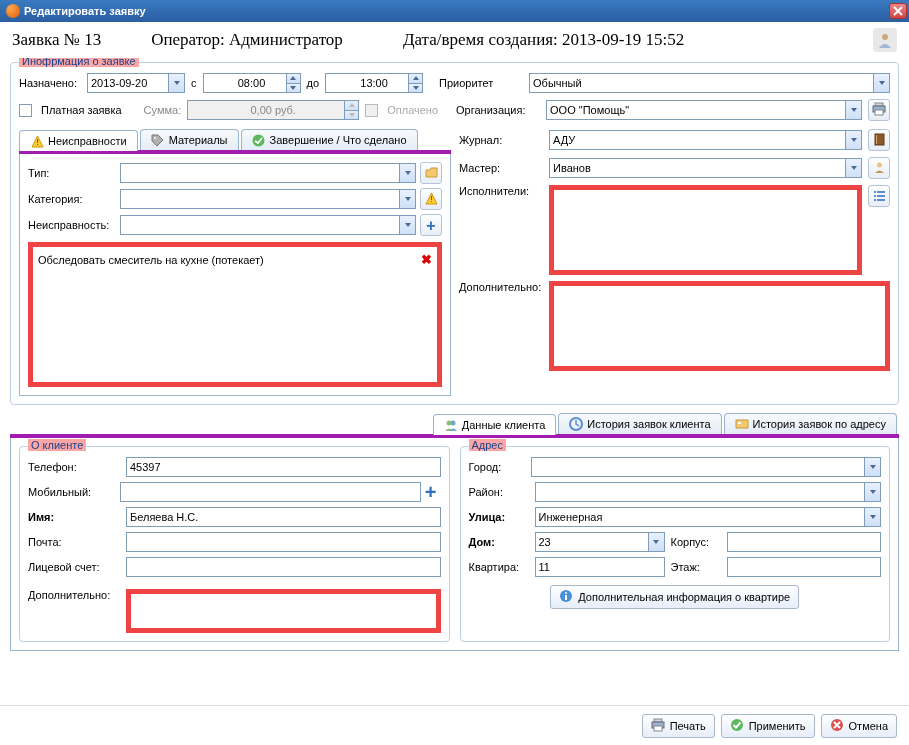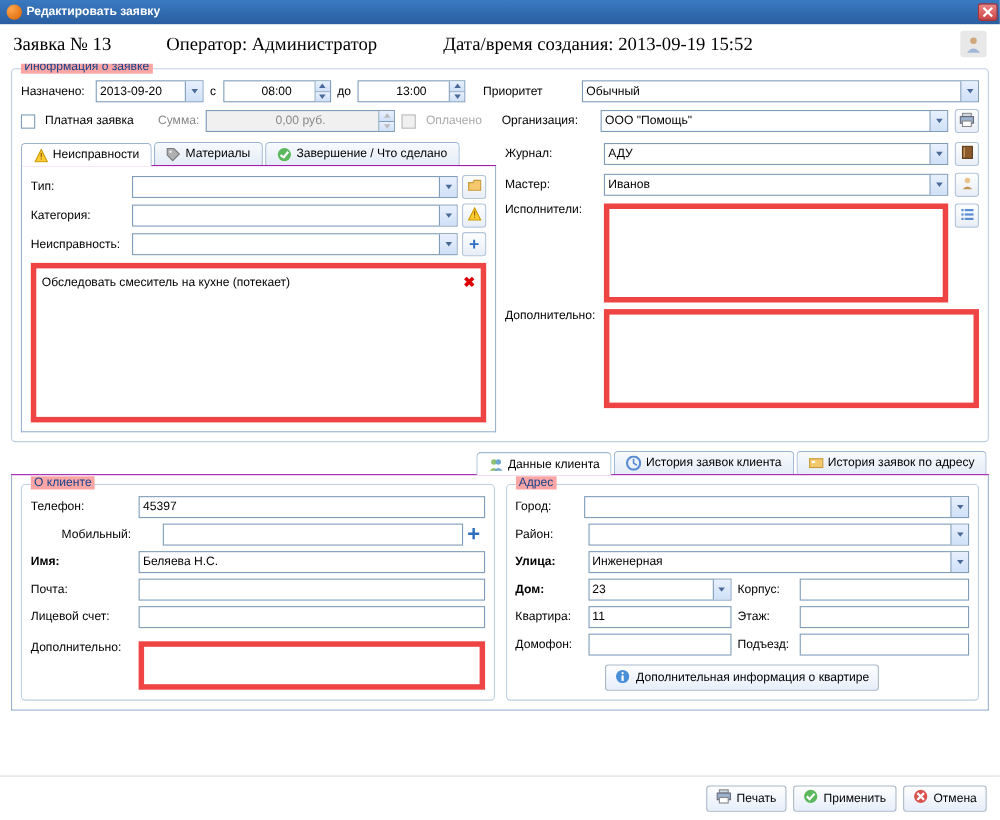--- a/index.html
+++ b/index.html
@@ -31,21 +31,21 @@
 .combo { position:relative; }
 .combo .carr { position:absolute; right:0; top:0; width:16px; height:100%; background: linear-gradient(#e8f0fe,#cfe0f7); border-left:1px solid #7f9db9; display:flex; align-items:center; justify-content:center; }
 .spin { position:absolute; right:0; top:0; width:14px; height:100%; border-left:1px solid #7f9db9; display:flex; flex-direction:column; }
 .spin > div { flex:1; background: linear-gradient(#e8f0fe,#cfe0f7); display:flex; align-items:center; justify-content:center; border-bottom:1px solid #7f9db9; }
 .spin > div:last-child { border-bottom:none; }
 .input.dis, .combo.dis { background:#f0f0f0; color:#888; }
 
 .chk { width:13px; height:13px; border:1px solid #7f9db9; background:#fff; margin-right:3px;}
 .chk.dis { background:#f0f0f0; border-color:#bbb; }
 
-.tabs { display:flex; border-bottom:1px solid #a21caf; margin-top:6px; }
+.tabs { display:flex; border-bottom:4px solid #a21caf; margin-top:6px; }
 .tab { display:flex; align-items:center; gap:4px; padding:3px 10px; background: linear-gradient(#f8fafc, #e4ecf7); border:1px solid #99b3d1; border-bottom:none; border-top-left-radius:4px; border-top-right-radius:4px; margin-right:2px; cursor:pointer; }
 .tab.active { background:#fff; position:relative; top:1px; }
 .tab .ticon { width:14px; height:14px; display:flex; align-items:center; justify-content:center; }
 .tab-body { border:1px solid #99b3d1; border-top:none; padding:8px; }
 
 .sqbtn { width:22px; height:22px; border:1px solid #b3c4d9; border-radius:3px; background: linear-gradient(#fdfefe,#e8eef7); display:flex; align-items:center; justify-content:center; cursor:pointer; }
 .listbox { border:5px solid #ef4444; background:#fff; padding:3px; overflow:auto; }
 .listitem { padding:2px; display:flex; justify-content:space-between; align-items:center; }
 .red-x { color:#d00; font-weight:bold; cursor:pointer; font-size:13px; }
 .bigplus { color:#2e6fbf; font-weight:bold; font-size:20px; line-height:14px; padding:0 4px; cursor:pointer; }
@@ -369,21 +369,21 @@
 <div class="tab-body" style="display:flex; gap:10px;">
 
   <div class="group flex1" style="margin:0;">
     <span class="legend">О клиенте</span>
     <div class="row" style="gap:6px;">
       <span class="lbl" style="width:92px">Телефон:</span>
       <div class="input flex1">
               <span>45397</span>
             </div>
     </div>
-    <div class="row" style="gap:0;margin-top:5px;margin-left:28px;">
+    <div class="row" style="gap:0;margin-top:5px;">
       <span class="lbl" style="width:92px">Мобильный:</span>
       <div class="input flex1">
               <span></span>
             </div>
       <span class="bigplus">+</span>
     </div>
     <div class="row" style="gap:6px;margin-top:5px;">
       <span class="lbl bold" style="width:92px">Имя:</span>
       <div class="input flex1">
               <span>Беляева Н.С.</span>
@@ -450,26 +450,20 @@
             </div>
       <span class="lbl" style="width:50px">Корпус:</span>
       <div class="input flex1"></div>
     </div>
     <div class="row" style="gap:6px;margin-top:5px;">
       <span class="lbl" style="width:60px">Квартира:</span>
       <div class="input" style="width:130px">
               <span>11</span>
             </div>
       <span class="lbl" style="width:50px">Этаж:</span>
-      <div class="input flex1"></div>
-    </div>
-    <div class="row" style="gap:6px;margin-top:5px;">
-      <span class="lbl" style="width:60px">Домофон:</span>
-      <div class="input" style="width:130px"></div>
-      <span class="lbl" style="width:50px">Подъезд:</span>
       <div class="input flex1"></div>
     </div>
     <div class="row" style="margin-top:8px; justify-content:center;">
       <div class="btn">
         <span><svg width="14" height="14" viewBox="0 0 14 14">
                   <circle cx="7" cy="7" r="6" fill="#4a90d9"></circle>
                   <rect x="6" y="6" width="2" height="5" fill="#fff"></rect>
                   <circle cx="7" cy="4" r="1" fill="#fff"></circle>
                 </svg></span>
         <span>Дополнительная информация о квартире</span>

